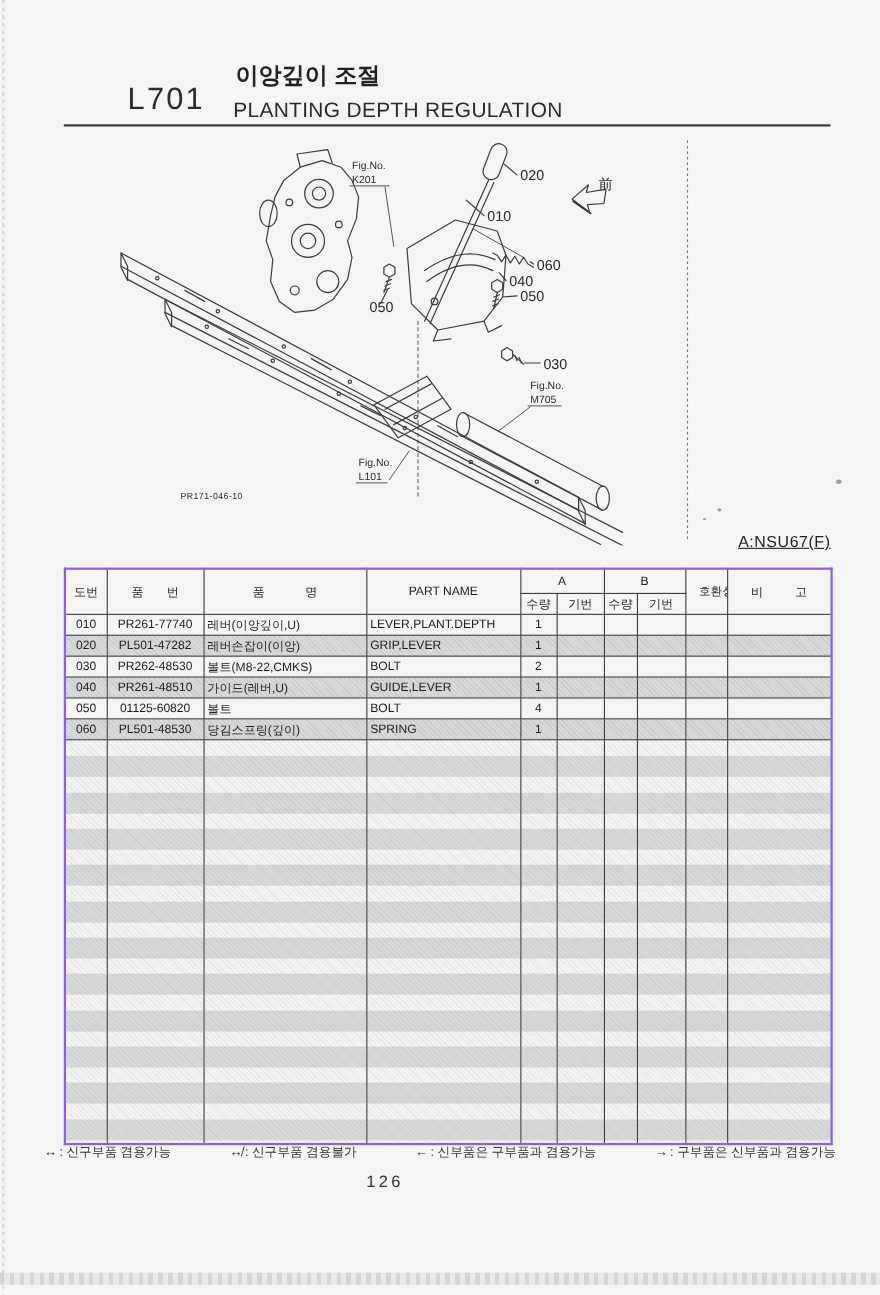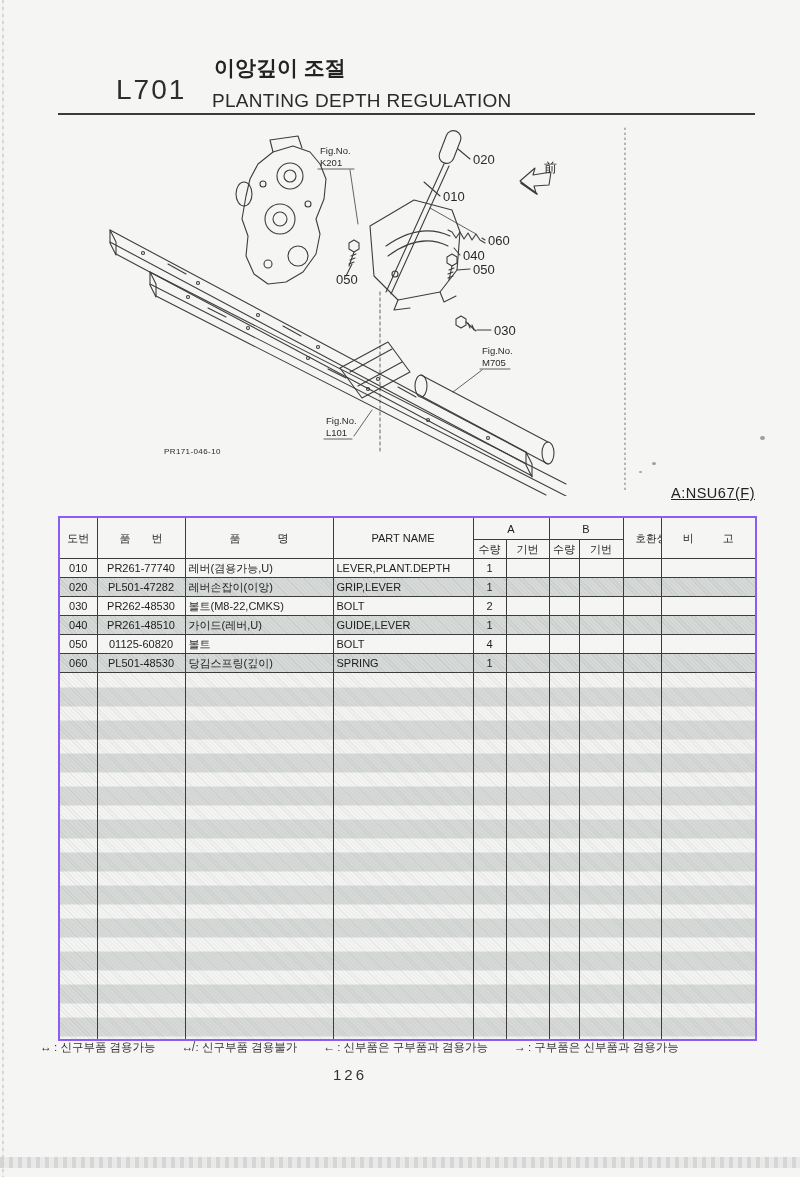--- a/index.html
+++ b/index.html
@@ -46,21 +46,21 @@
   .sp-bg{word-spacing:26px;}
   .vert{display:block;width:13px;margin:0 auto;word-break:break-all;line-height:1.15;font-size:10.5px;text-align:center;}
   .row-shaded td{
     background-image:repeating-linear-gradient(45deg,rgba(90,100,100,.14) 0 1px,rgba(0,0,0,0) 1px 3px),
       linear-gradient(#d8dbda,#d8dbda);}
   .empty-zone td{height:366px;padding:0;
     background-image:repeating-linear-gradient(45deg,rgba(90,100,100,.10) 0 1px,rgba(0,0,0,0) 1px 3px),
       repeating-linear-gradient(to bottom,#f5f5f3 0 14px,#d7dad9 14px 33px);}
 
   
-  .legend{position:absolute;left:40px;top:1040px;width:720px;display:flex;justify-content:flex-start;
+  .legend{position:absolute;left:40px;top:1040px;width:720px;display:flex;justify-content:space-between;
     gap:26px;font-size:11.5px;white-space:nowrap;color:#333;}
   .legend .sym{margin-right:2px;font-size:12px;}
   .page-num{position:absolute;left:0;top:1066px;width:700px;text-align:center;
     font-size:15px;letter-spacing:3px;color:#333;}
 </style>
 </head>
 <body>
 
 <div class="scan-edge-left"></div>
 <div class="scan-band-bottom"></div>
@@ -253,21 +253,21 @@
       <th>수량</th>
       <th>기번</th>
       <th>수량</th>
       <th>기번</th>
     </tr>
   </thead>
   <tbody>
     <tr class="drow">
       <td class="c-center">010</td>
       <td class="c-center">PR261-77740</td>
-      <td class="c-left">레버(겸용가능,U)</td>
+      <td class="c-left">레버(이앙깊이,U)</td>
       <td class="c-left">LEVER,PLANT.DEPTH</td>
       <td class="c-center">1</td>
       <td></td>
       <td></td>
       <td></td>
       <td></td>
       <td></td>
     </tr>
     <tr class="drow row-shaded">
       <td class="c-center">020</td>

